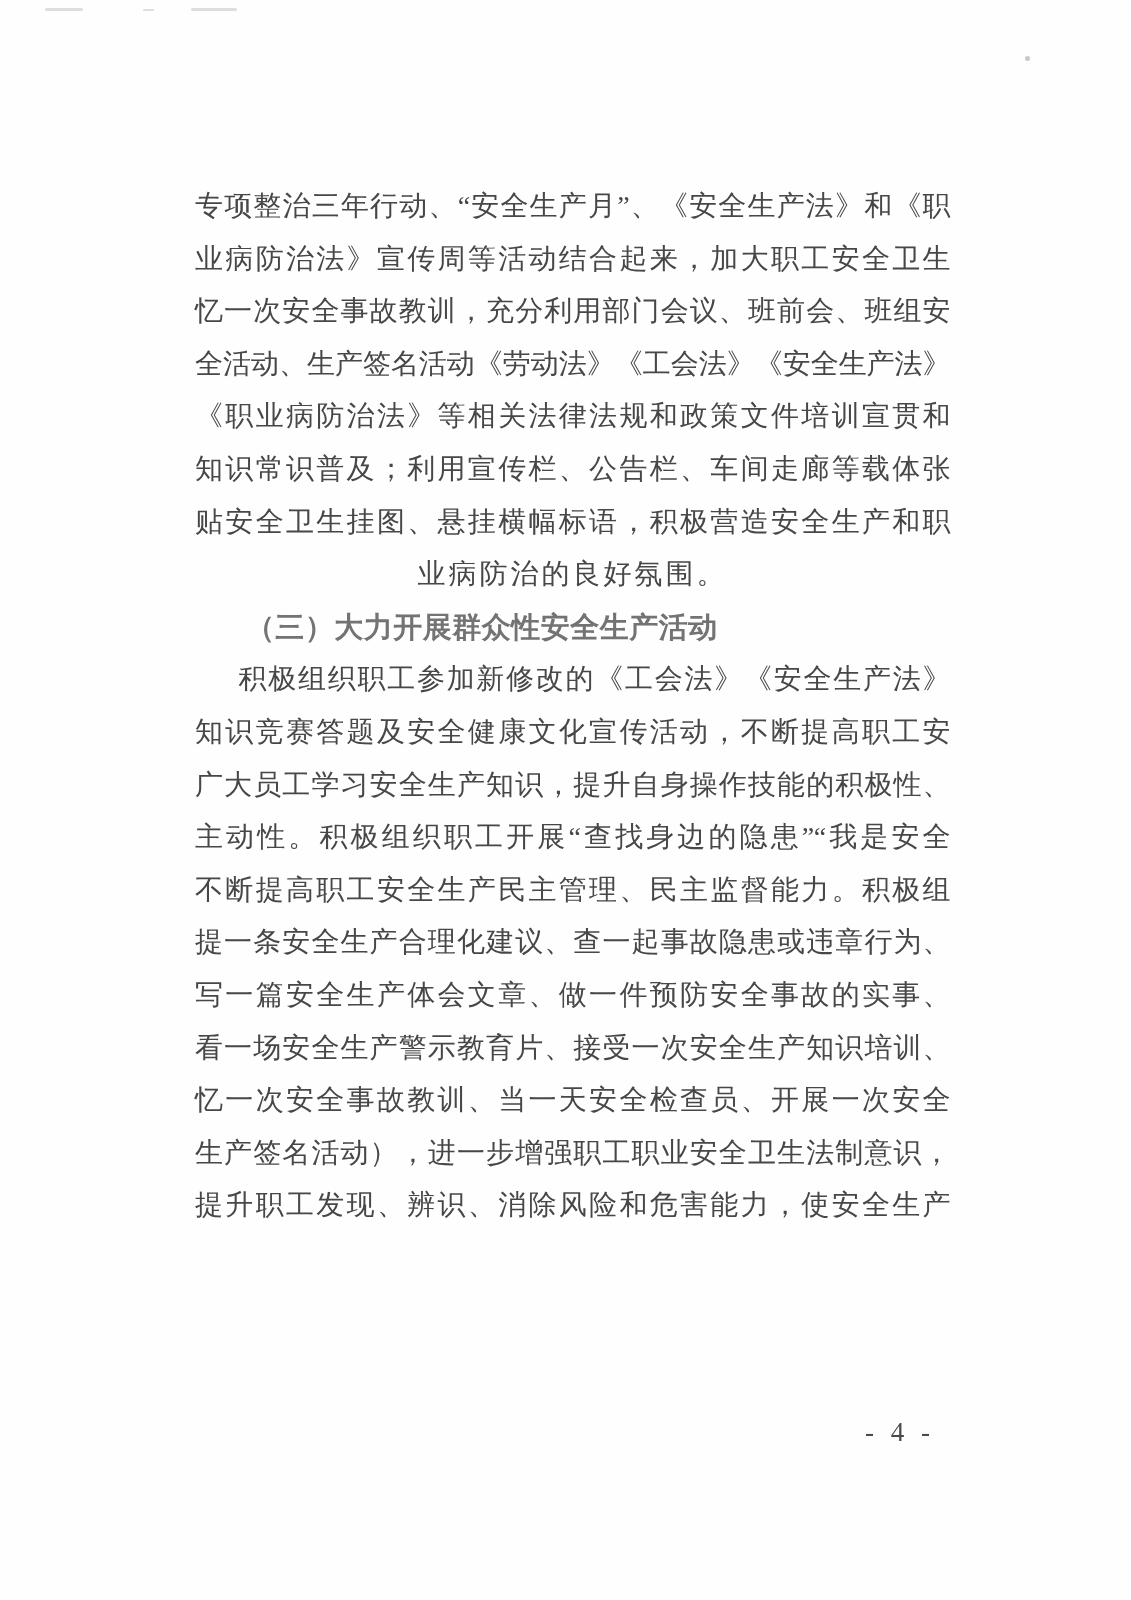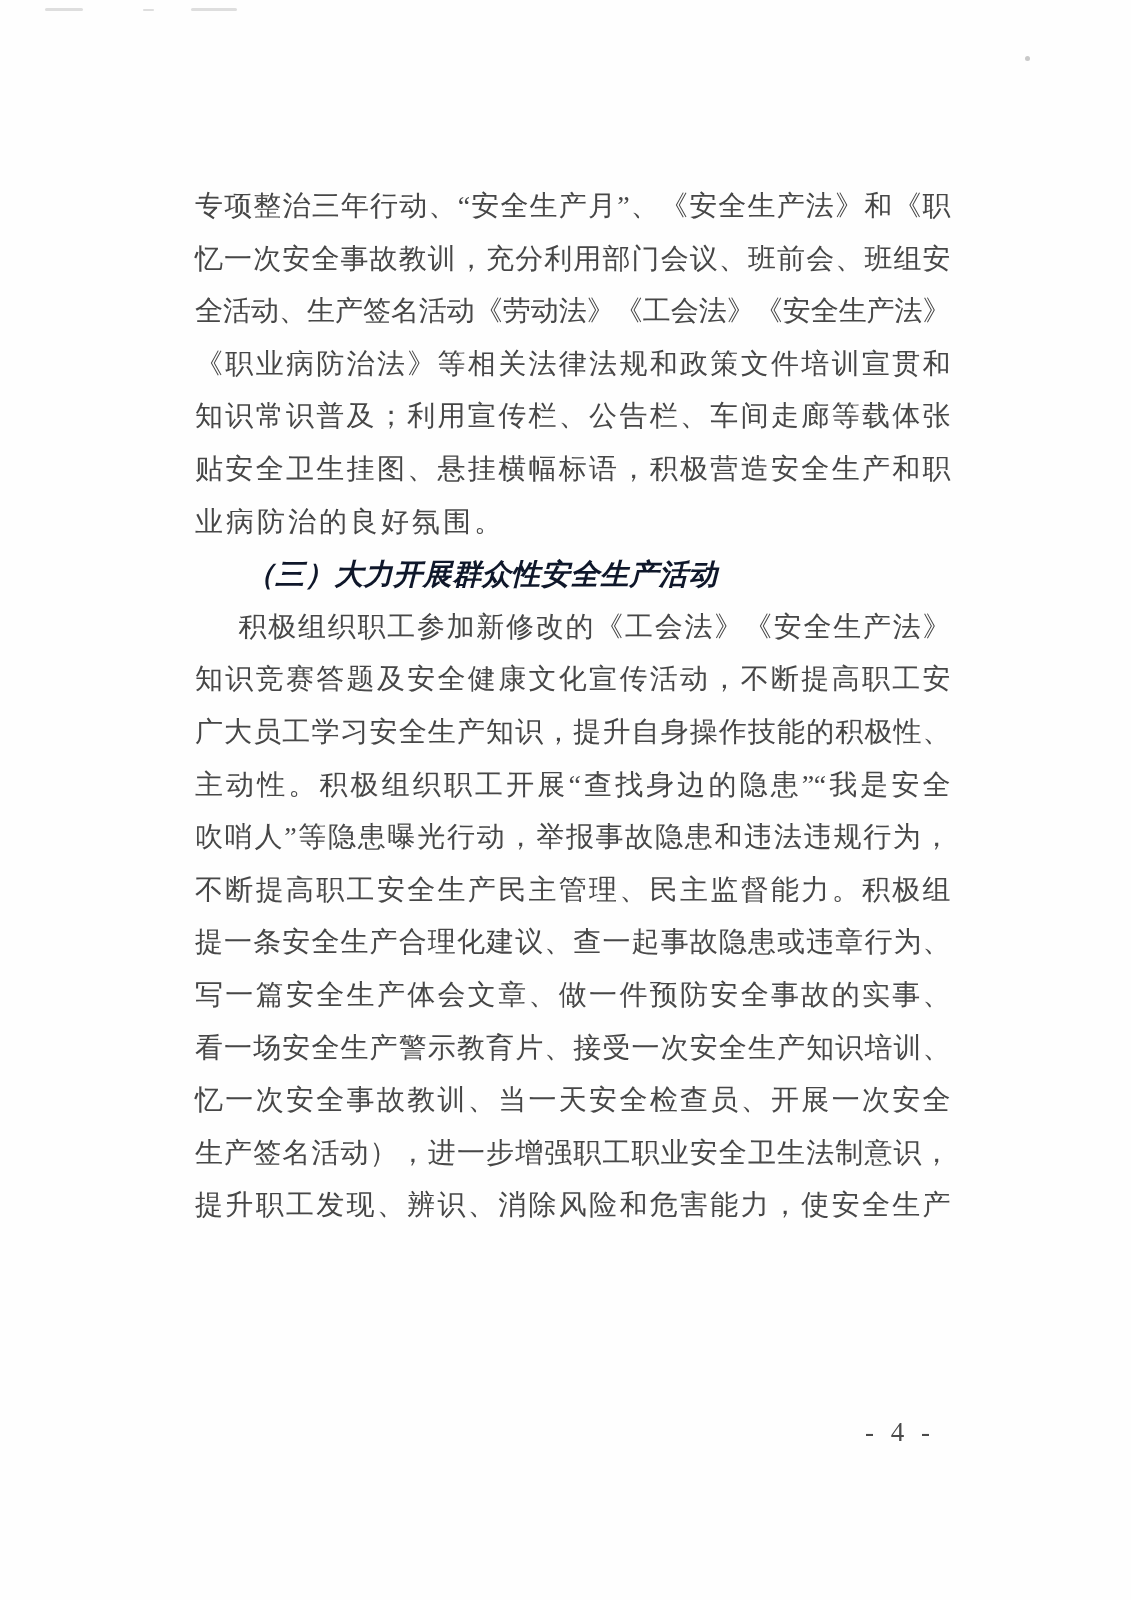--- a/index.html
+++ b/index.html
@@ -48,33 +48,32 @@
     color: #474747;
     white-space: nowrap;
   }
   .just {
     white-space: normal;
     text-align: justify;
     text-align-last: justify;
     letter-spacing: -0.6px;
   }
   .short {
-    text-align: left;
+    text-align: center;
     letter-spacing: 3px;
   }
   .indent-first {
     text-indent: 1.55em;
   }
   .heading-line {
     font-weight: 700;
-    color: #0f172a;
+    color: #737373;
     font-size: 29px;
     text-indent: 1.75em;
     letter-spacing: 0.5px;
-    font-style: italic;
   }
   .page-number {
     position: absolute;
     left: 845px;
     top: 1412px;
     width: 110px;
     text-align: center;
     font-size: 27px;
     color: #4a4a4a;
     letter-spacing: 5px;
@@ -86,34 +85,34 @@
 
 <div class="page">
 
   <div class="artifact a1"></div>
   <div class="artifact a2"></div>
   <div class="artifact a3"></div>
   <div class="speck"></div>
 
   <main class="text-block">
     <p class="doc-line just">专项整治三年行动、“安全生产月”、《安全生产法》和《职</p>
+    <p class="doc-line just">业病防治法》宣传周等活动结合起来，加大职工安全卫生</p>
     <p class="doc-line just">忆一次安全事故教训，充分利用部门会议、班前会、班组安</p>
     <p class="doc-line just">全活动、生产签名活动《劳动法》《工会法》《安全生产法》</p>
     <p class="doc-line just">《职业病防治法》等相关法律法规和政策文件培训宣贯和</p>
     <p class="doc-line just">知识常识普及；利用宣传栏、公告栏、车间走廊等载体张</p>
     <p class="doc-line just">贴安全卫生挂图、悬挂横幅标语，积极营造安全生产和职</p>
     <p class="doc-line short">业病防治的良好氛围。</p>
 
     <h2 class="doc-line heading-line">（三）大力开展群众性安全生产活动</h2>
 
     <p class="doc-line just indent-first">积极组织职工参加新修改的《工会法》《安全生产法》</p>
     <p class="doc-line just">知识竞赛答题及安全健康文化宣传活动，不断提高职工安</p>
     <p class="doc-line just">广大员工学习安全生产知识，提升自身操作技能的积极性、</p>
     <p class="doc-line just">主动性。积极组织职工开展“查找身边的隐患”“我是安全</p>
-    <p class="doc-line just">吹哨人”等隐患曝光行动，举报事故隐患和违法违规行为，</p>
     <p class="doc-line just">不断提高职工安全生产民主管理、民主监督能力。积极组</p>
     <p class="doc-line just">提一条安全生产合理化建议、查一起事故隐患或违章行为、</p>
     <p class="doc-line just">写一篇安全生产体会文章、做一件预防安全事故的实事、</p>
     <p class="doc-line just">看一场安全生产警示教育片、接受一次安全生产知识培训、</p>
     <p class="doc-line just">忆一次安全事故教训、当一天安全检查员、开展一次安全</p>
     <p class="doc-line just">生产签名活动），进一步增强职工职业安全卫生法制意识，</p>
     <p class="doc-line just">提升职工发现、辨识、消除风险和危害能力，使安全生产</p>
   </main>
 
   <div class="page-number">- 4 -</div>

